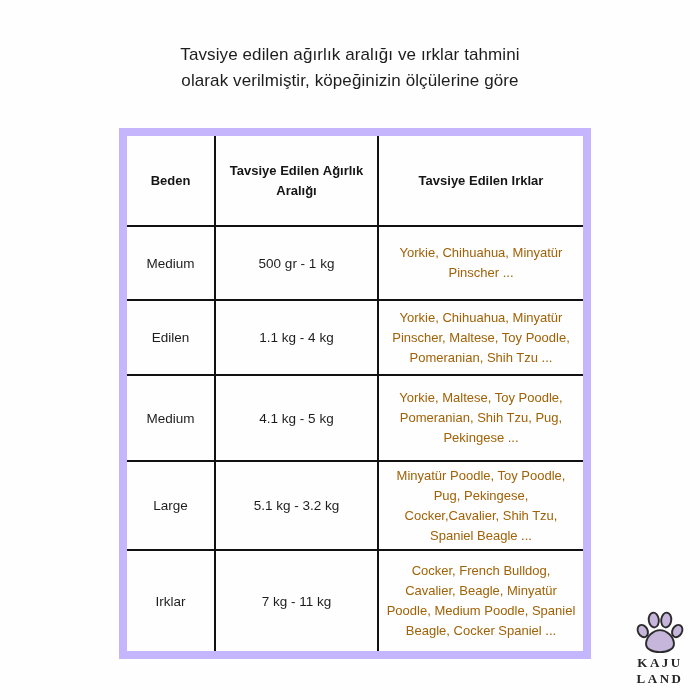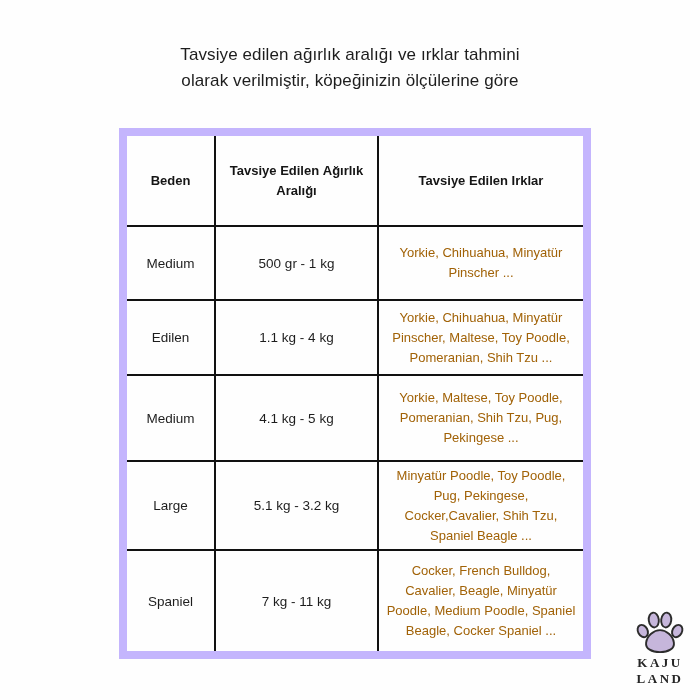--- a/index.html
+++ b/index.html
@@ -130,21 +130,21 @@
         <td class="size-cell">Medium</td>
         <td class="weight-cell">4.1 kg - 5 kg</td>
         <td class="breeds-cell">Yorkie, Maltese, Toy Poodle, Pomeranian, Shih Tzu, Pug, Pekingese ...</td>
       </tr>
       <tr class="r-large">
         <td class="size-cell">Large</td>
         <td class="weight-cell">5.1 kg - 3.2 kg</td>
         <td class="breeds-cell">Minyatür Poodle, Toy Poodle, Pug, Pekingese, Cocker,Cavalier, Shih Tzu, Spaniel Beagle ...</td>
       </tr>
       <tr class="r-xlarge">
-        <td class="size-cell">Spaniel</td>
+        <td class="size-cell">Irklar</td>
         <td class="weight-cell">7 kg - 11 kg</td>
         <td class="breeds-cell">Cocker, French Bulldog, Cavalier, Beagle, Minyatür Poodle, Medium Poodle, Spaniel Beagle, Cocker Spaniel ...</td>
       </tr>
     </tbody>
   </table>
 
   <div class="logo">
     <svg class="paw" viewBox="0 0 100 92" aria-hidden="true">
       <g stroke-width="4" stroke="#2c2c2c">
         <ellipse cx="14" cy="44" rx="10" ry="13.5" transform="rotate(-28 14 44)" fill="#c6b6db"></ellipse>

